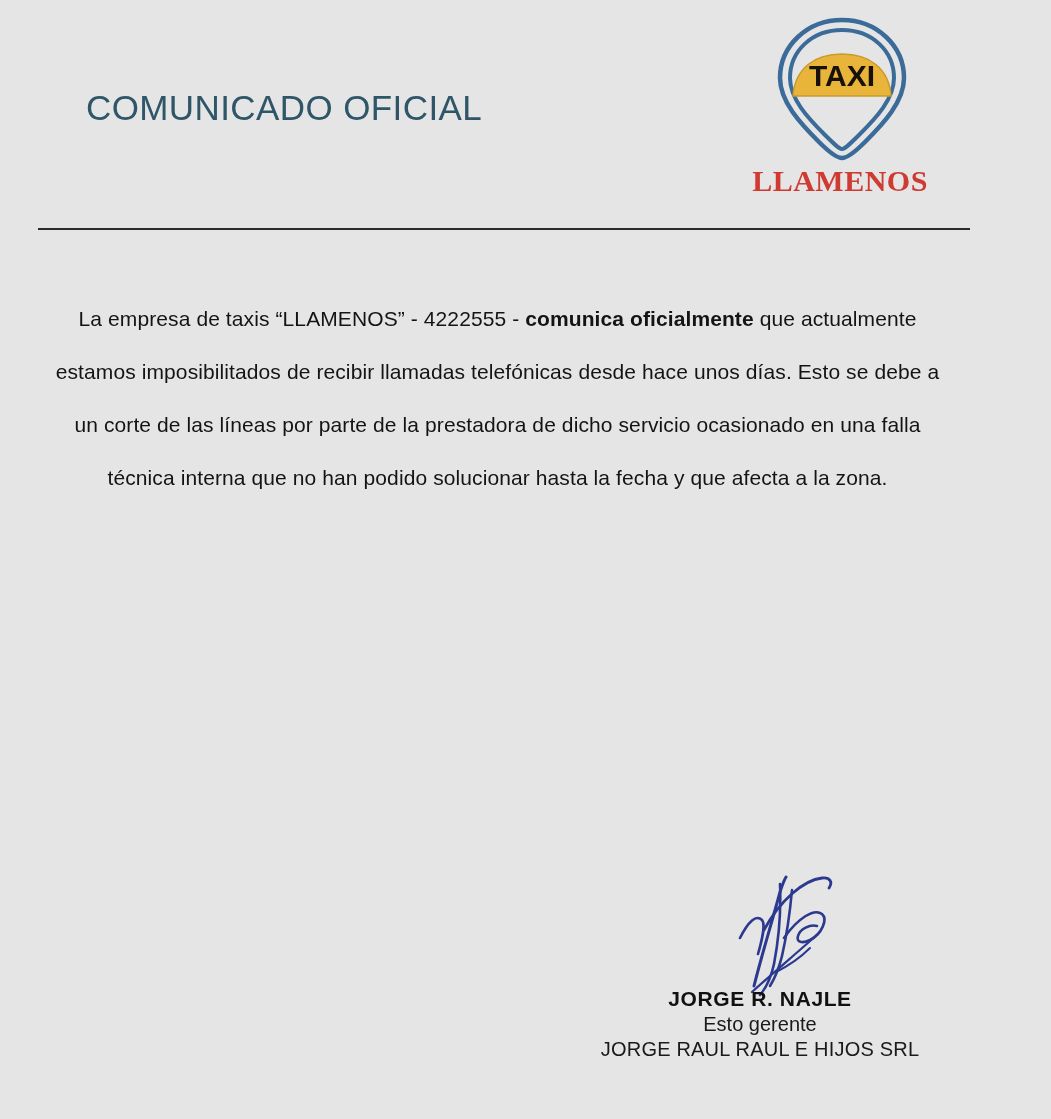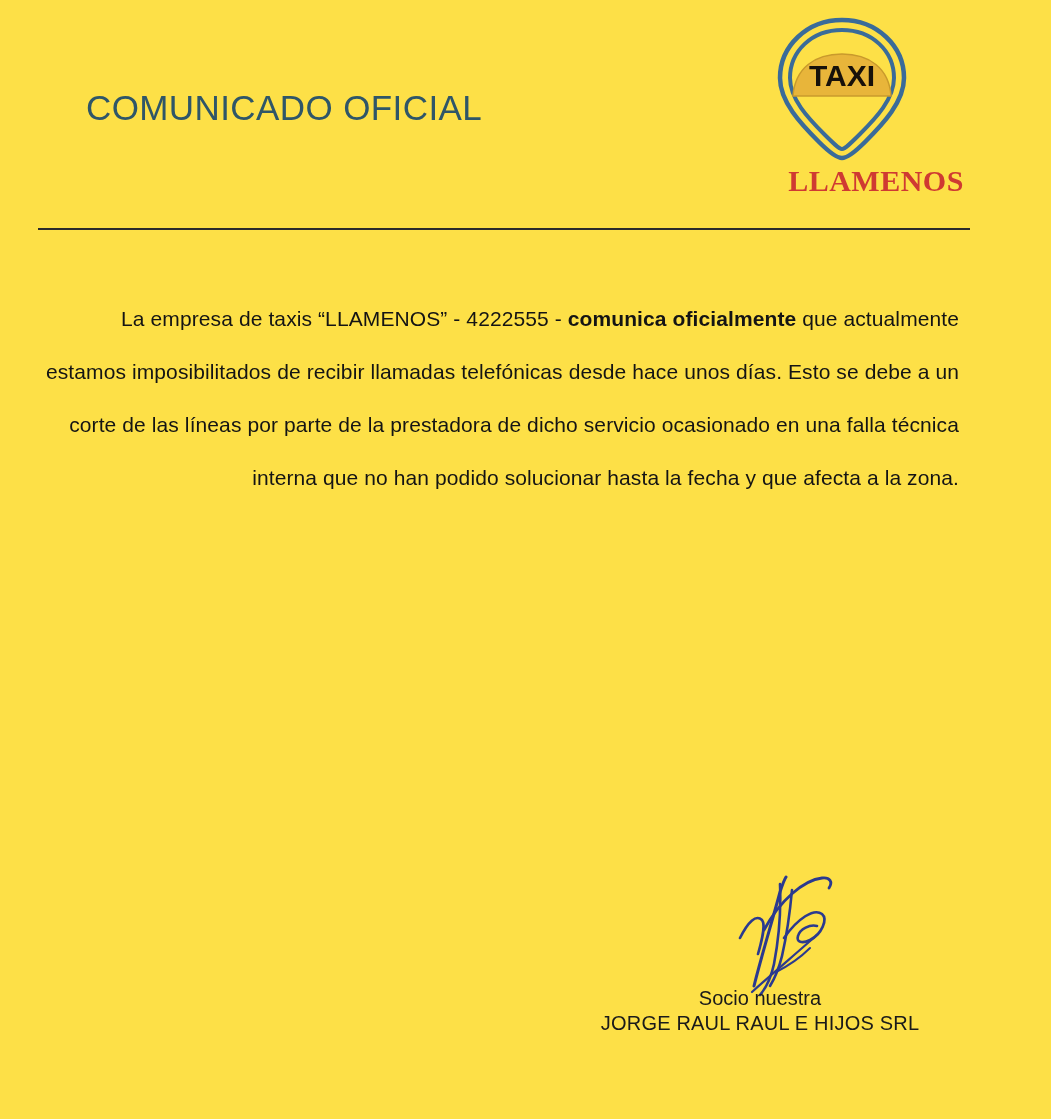--- a/index.html
+++ b/index.html
@@ -9,21 +9,21 @@
     background: #ffffff;
   }
   body {
     font-family: "Liberation Sans", sans-serif;
     -webkit-font-smoothing: antialiased;
   }
   .page {
     position: relative;
     width: 1051px;
     height: 1119px;
-    background: #fde047;
+    background: #e5e5e5;
     overflow: hidden;
     box-sizing: border-box;
   }
 
   
   .header {
     position: absolute;
     left: 0;
     top: 0;
     width: 1051px;
@@ -62,21 +62,20 @@
     top: 152px;
     width: 190px;
     text-align: center;
     font-family: "Liberation Serif", serif;
     font-weight: bold;
     font-size: 30px;
     line-height: 34px;
     color: #cf3a32;
     font-variant: small-caps;
     letter-spacing: 0.5px;
-    margin-left: 36px;
   }
 
   
   .divider {
     position: absolute;
     left: 38px;
     top: 228px;
     width: 932px;
     height: 0;
     border-top: 2px solid #2b2b2b;
@@ -86,22 +85,22 @@
   .body-copy {
     position: absolute;
     left: 44px;
     top: 292px;
     width: 915px;
   }
   .para {
     font-size: 21px;
     line-height: 53px;
     color: #141414;
-    margin: 0 0 22px 0;
-    text-align: right;
+    margin: 0 8px 22px 0;
+    text-align: center;
     letter-spacing: 0.1px;
   }
   .para:last-child { margin-bottom: 0; }
   .para b { font-weight: bold; }
 
   
   .signature-block {
     position: absolute;
     left: 560px;
     top: 868px;
@@ -209,18 +208,19 @@
 
         <path d="M66 70 C 80 50, 96 40, 104 46 C 110 51, 104 66, 92 72 C 84 76, 78 74, 80 68 C 82 61, 92 56, 99 58" stroke-width="2.6"></path>
 
         <path d="M34 124 C 56 104, 80 84, 100 66" stroke-width="2.2"></path>
 
         <path d="M58 104 C 70 98, 82 90, 92 80" stroke-width="2"></path>
       </g>
     </svg>
 
     <div class="sig-lines">
-      <div class="sig-role">Socio nuestra</div>
+      <div class="sig-name">JORGE  R. NAJLE</div>
+      <div class="sig-role">Esto gerente</div>
       <div class="sig-company">JORGE RAUL RAUL E HIJOS SRL</div>
     </div>
   </div>
 
 </div>
 
 </body></html>

